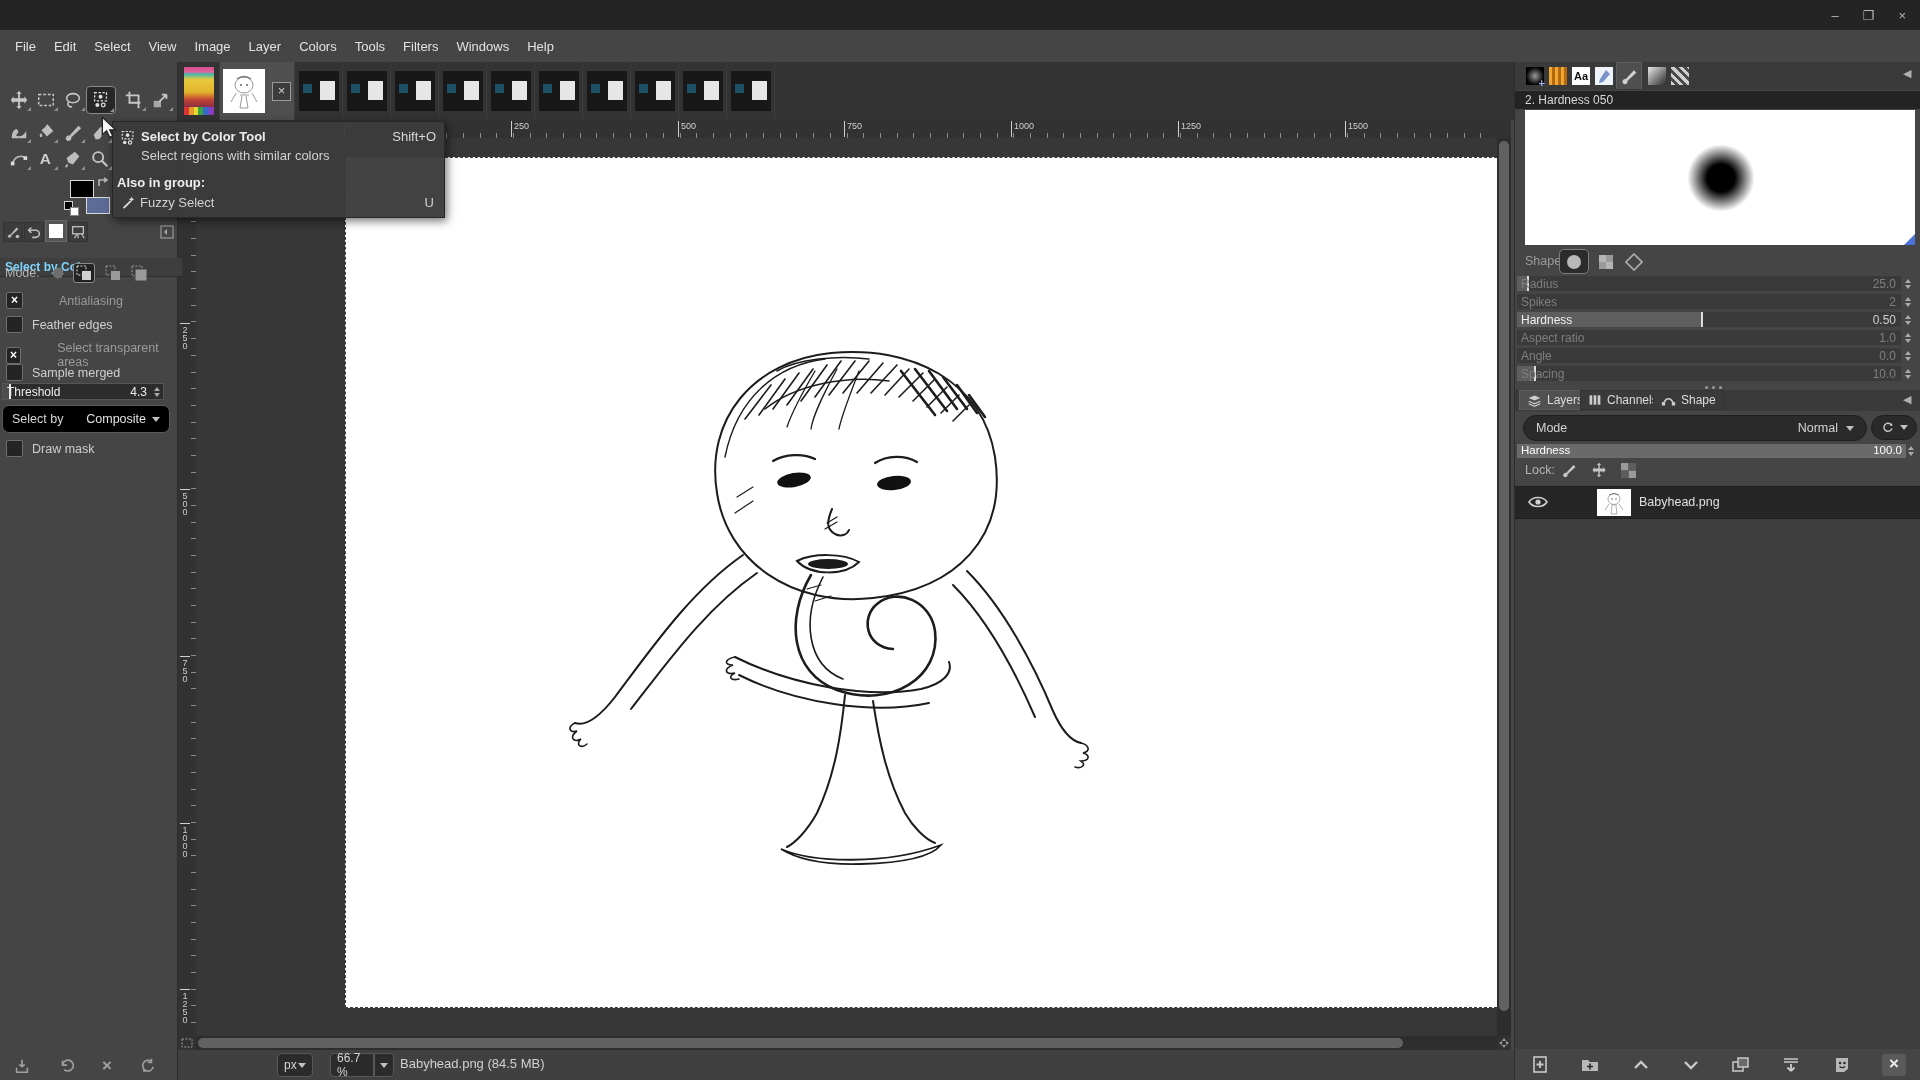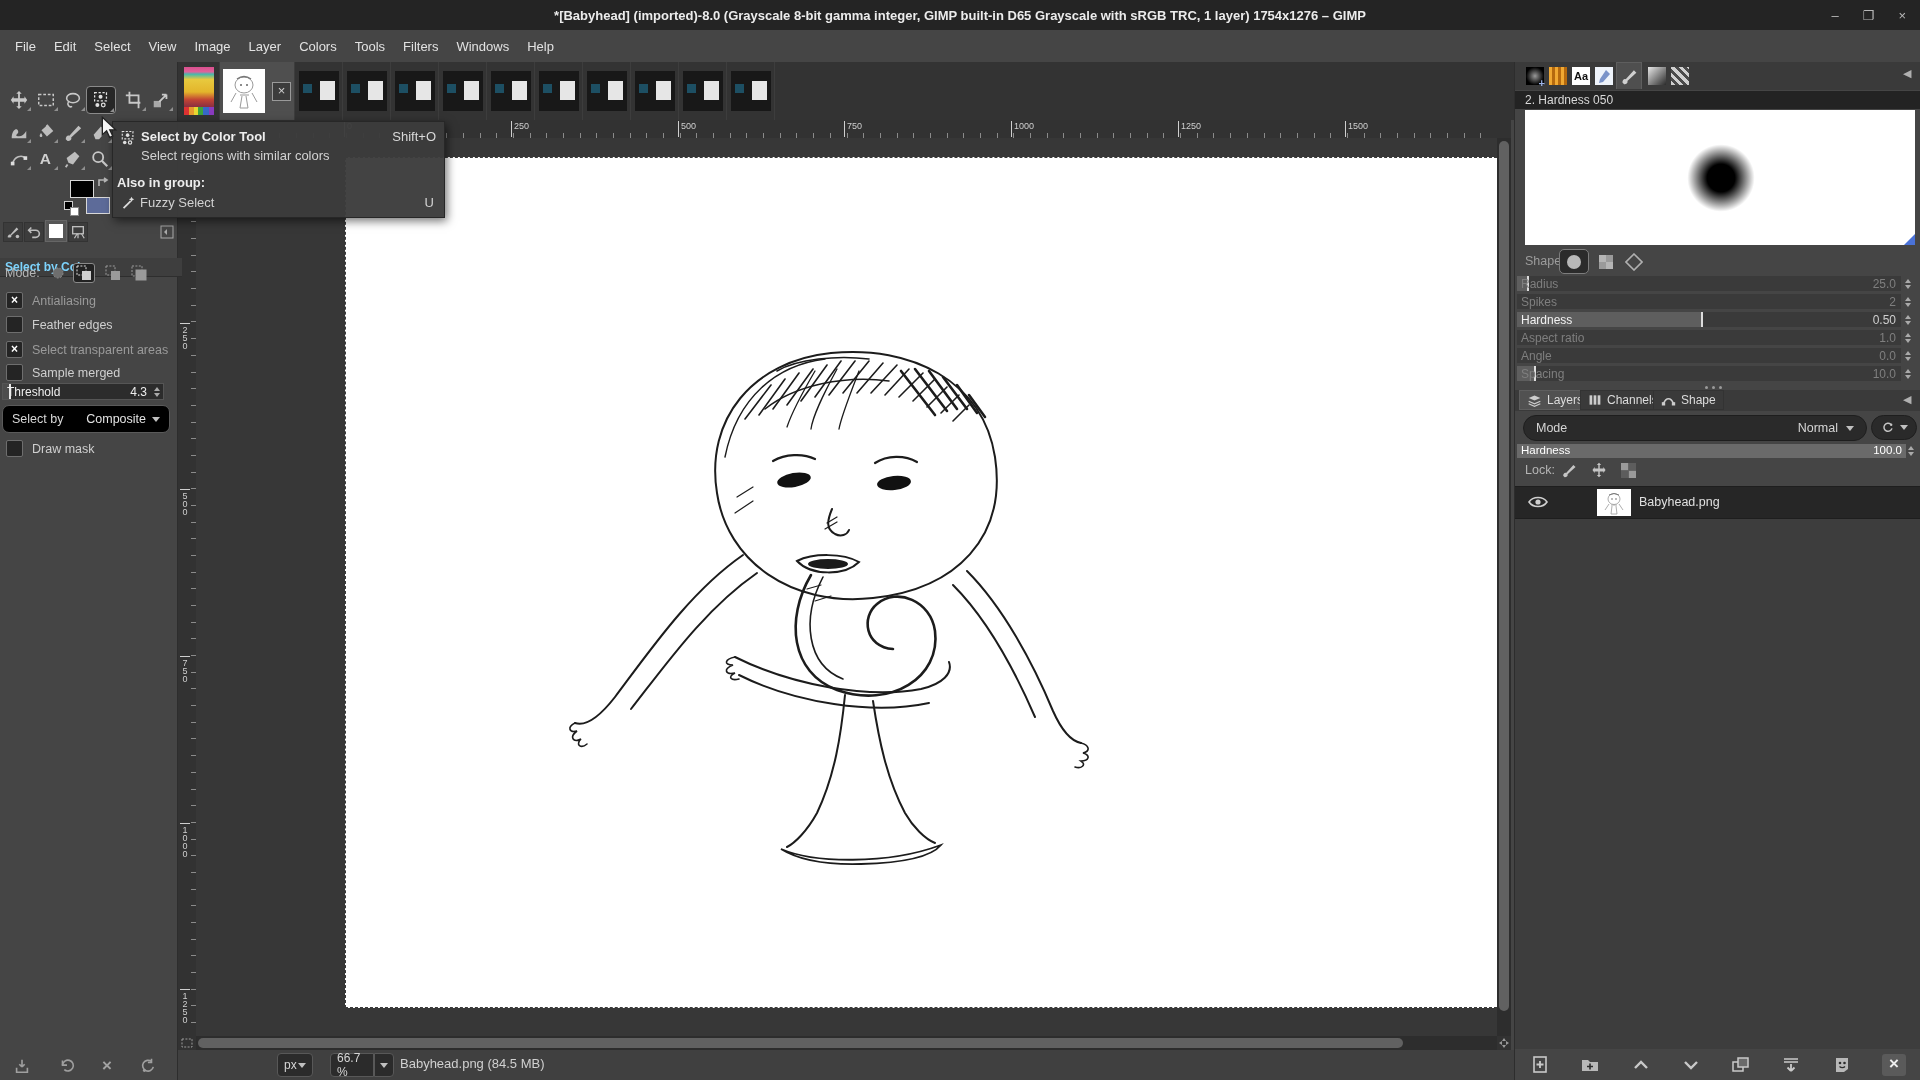--- a/index.html
+++ b/index.html
@@ -72,21 +72,21 @@
   .dlgtab{position:absolute;width:20px;height:20px;display:flex;align-items:center;justify-content:center;background:#3c3c3c;border:1px solid #333;box-sizing:border-box;}
   .dlgtab.active{background:#565656;border-color:#666;}
   .panel-header{position:absolute;left:0;width:177px;height:16px;background:#3e3e3e;border-bottom:1px solid #2e2e2e;
      color:#7dd3fc;font-weight:bold;font-size:12px;padding:2px 0 0 5px;box-sizing:content-box;margin-top:12px;}
   .modebtn{position:absolute;width:22px;height:20px;display:flex;align-items:center;justify-content:center;}
   .modebtn.active{background:#222;border:1px solid #8a8a8a;border-radius:3px;box-sizing:border-box;}
   .cbrow{position:absolute;left:6px;display:flex;align-items:center;gap:9px;}
   .cb{width:15px;height:15px;background:#242424;border:1px solid #6e6e6e;border-radius:2px;color:#fff;
       font-weight:bold;font-size:12px;line-height:14px;text-align:center;}
   .cblabel{font-size:12.5px;color:#cfcfcf;}
-  .cblabel.dim{color:#9a9a9a;}
+  .cblabel.dim{color:#9a9a9a;margin-left:27px;}
   .thr{position:absolute;left:2px;top:321px;width:162px;height:17px;background:#2c2c2c;border:1px solid #555;
        box-sizing:border-box;color:#eee;font-size:12px;overflow:hidden;}
   .thr .fill{position:absolute;left:0;top:0;bottom:0;background:#4d4d4d;}
   .thr .caret{position:absolute;top:0;bottom:0;width:2px;background:#e8e8e8;}
   .selectby{position:absolute;left:2px;top:343px;width:168px;height:28px;background:#000000;border:1px solid #5a5a5a;
        border-radius:7px;box-sizing:border-box;display:flex;align-items:center;justify-content:space-between;padding:0 9px;
        color:#d8d8d8;font-size:12.5px;}
   .spin{display:flex;flex-direction:column;gap:2px;align-items:center;}
   .spin i{width:0;height:0;border-left:3.5px solid transparent;border-right:3.5px solid transparent;}
   .spin .up{border-bottom:4px solid #aaa;}
@@ -140,21 +140,20 @@
 
   svg{display:block;}
   .cursor{z-index:70;}
 </style>
 </head>
 <body>
 
 <div id="app">
 
   <div class="titlebar r">
-    <span class="title">*[Babyhead] (imported)-8.0 (Grayscale 8-bit gamma integer, GIMP built-in D65 Grayscale with sRGB TRC, 1 layer) 1754x1276 – GIMP</span>
     <div class="winctl">
       <span>–</span>
       <span>❐</span>
       <span>×</span>
     </div>
   </div>
 
   <div class="menubar r">
     <span class="menu-item">File</span>
     <span class="menu-item">Edit</span>

